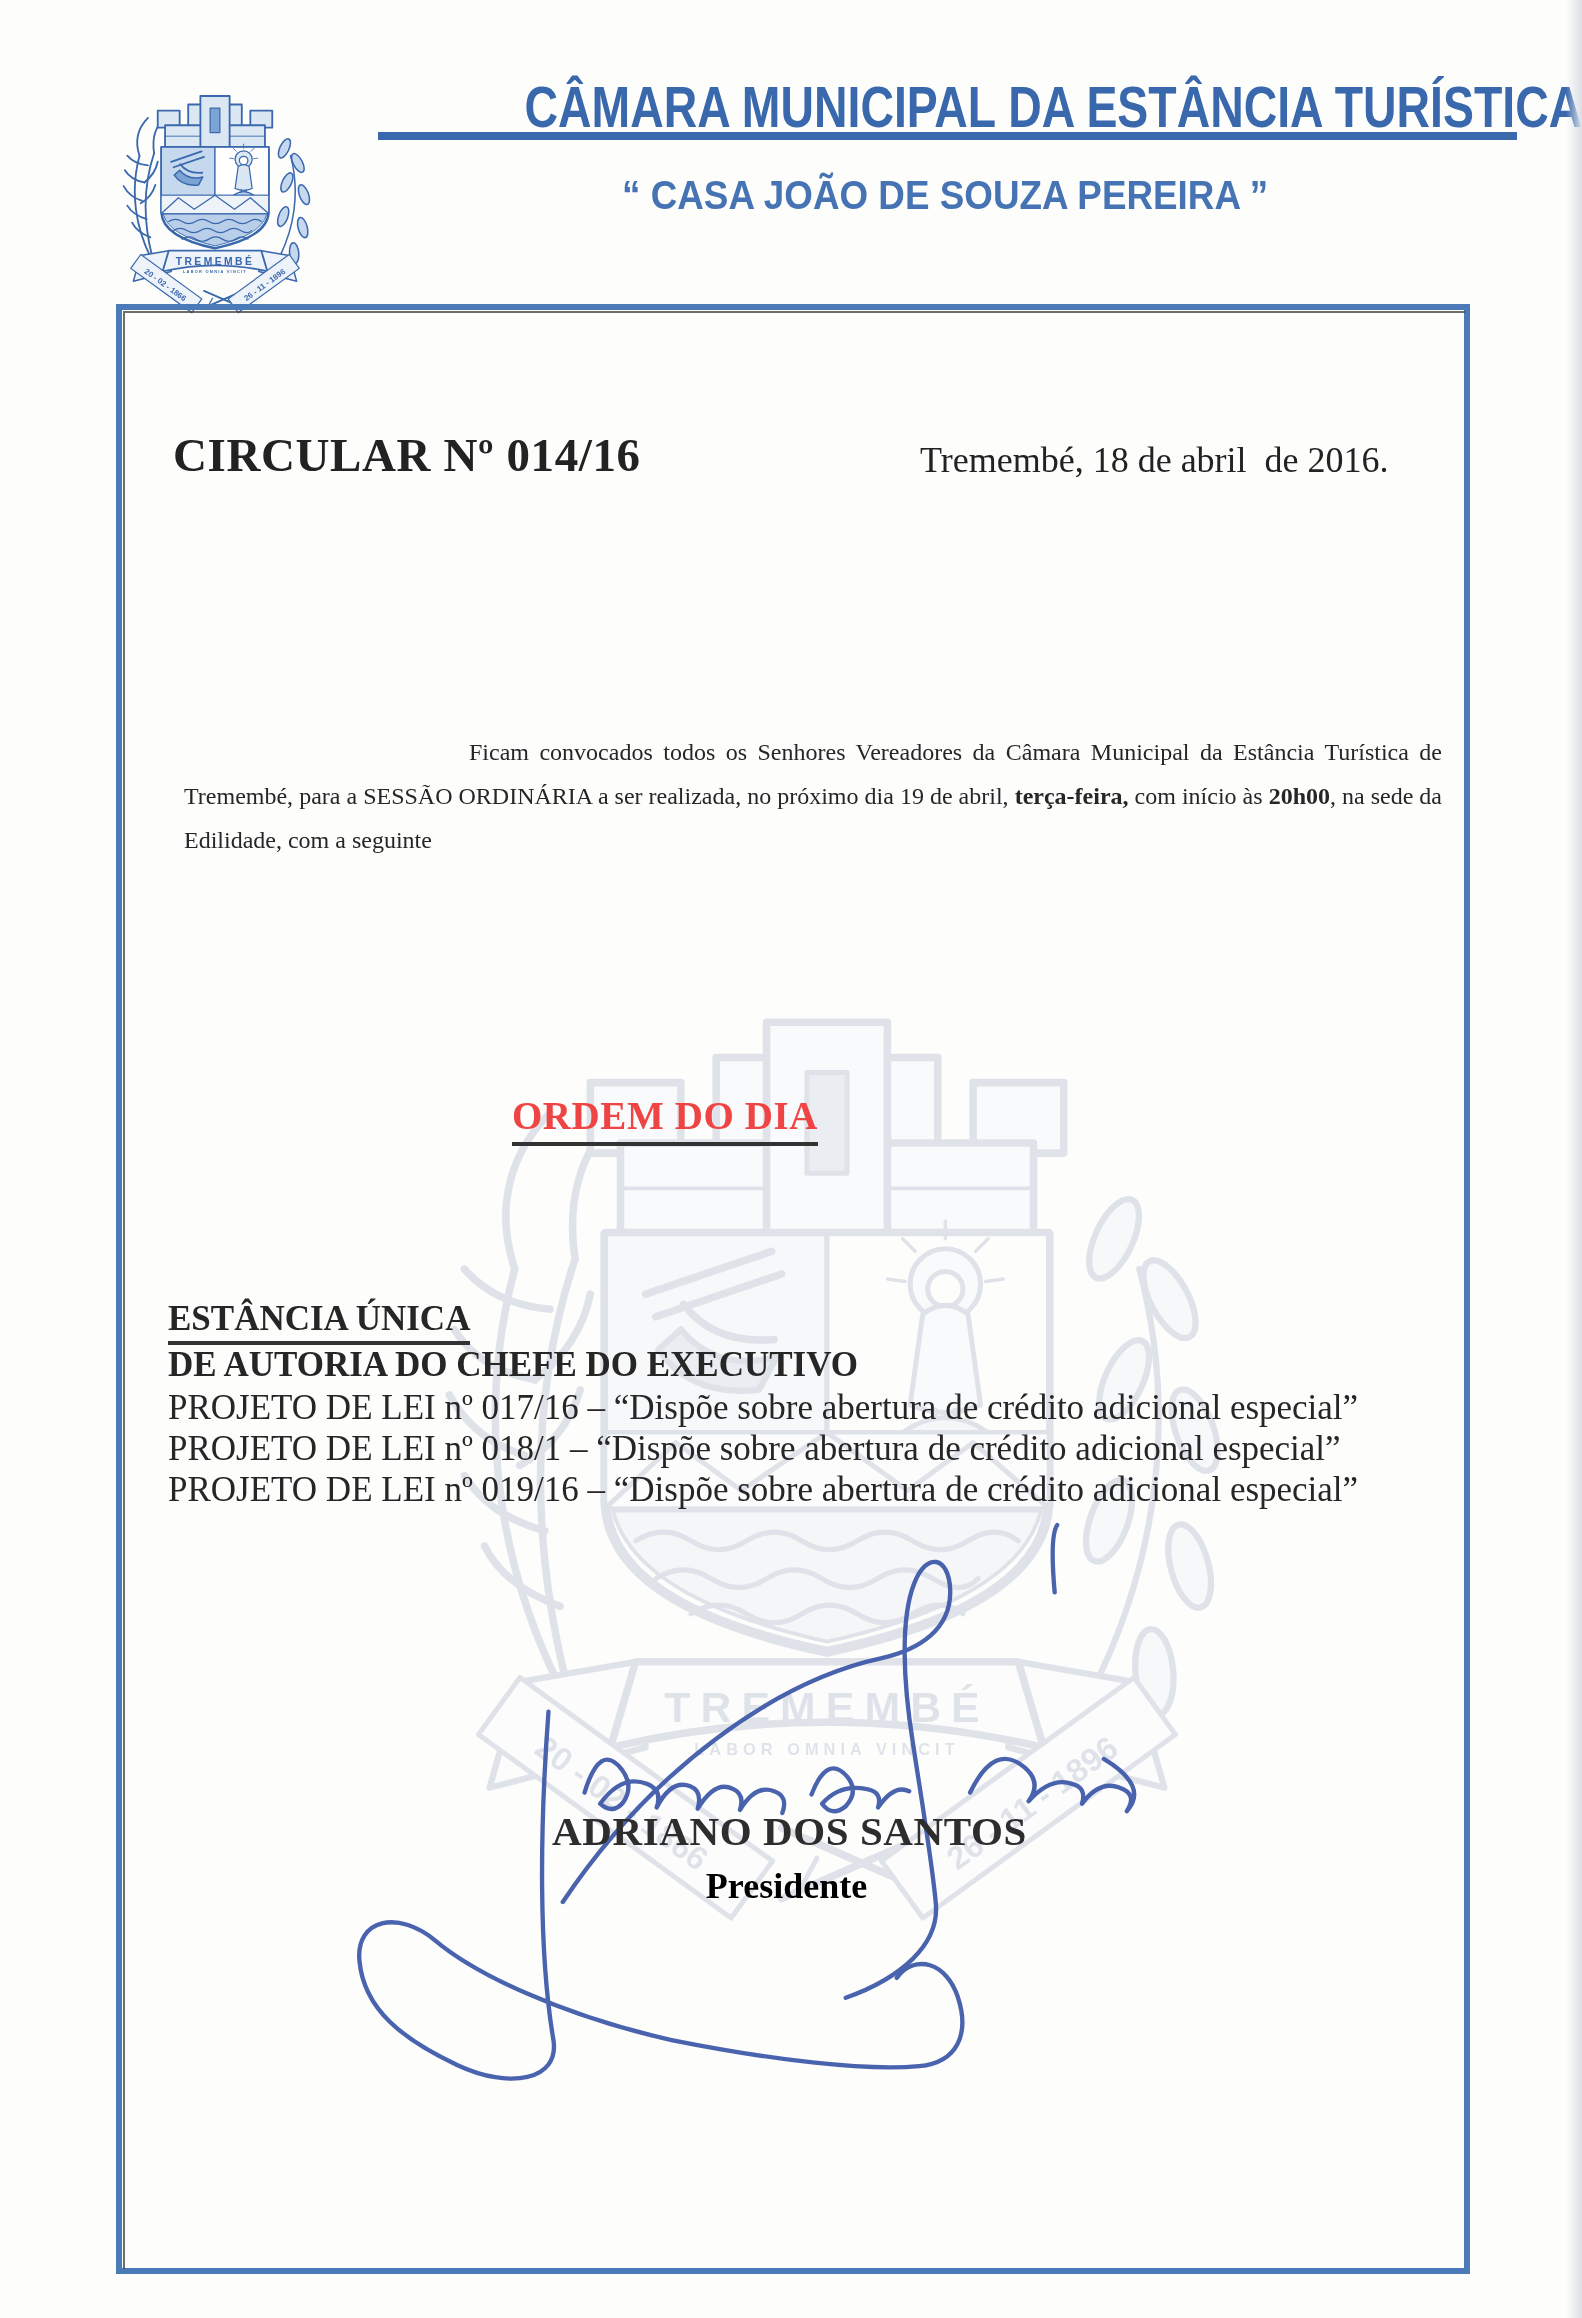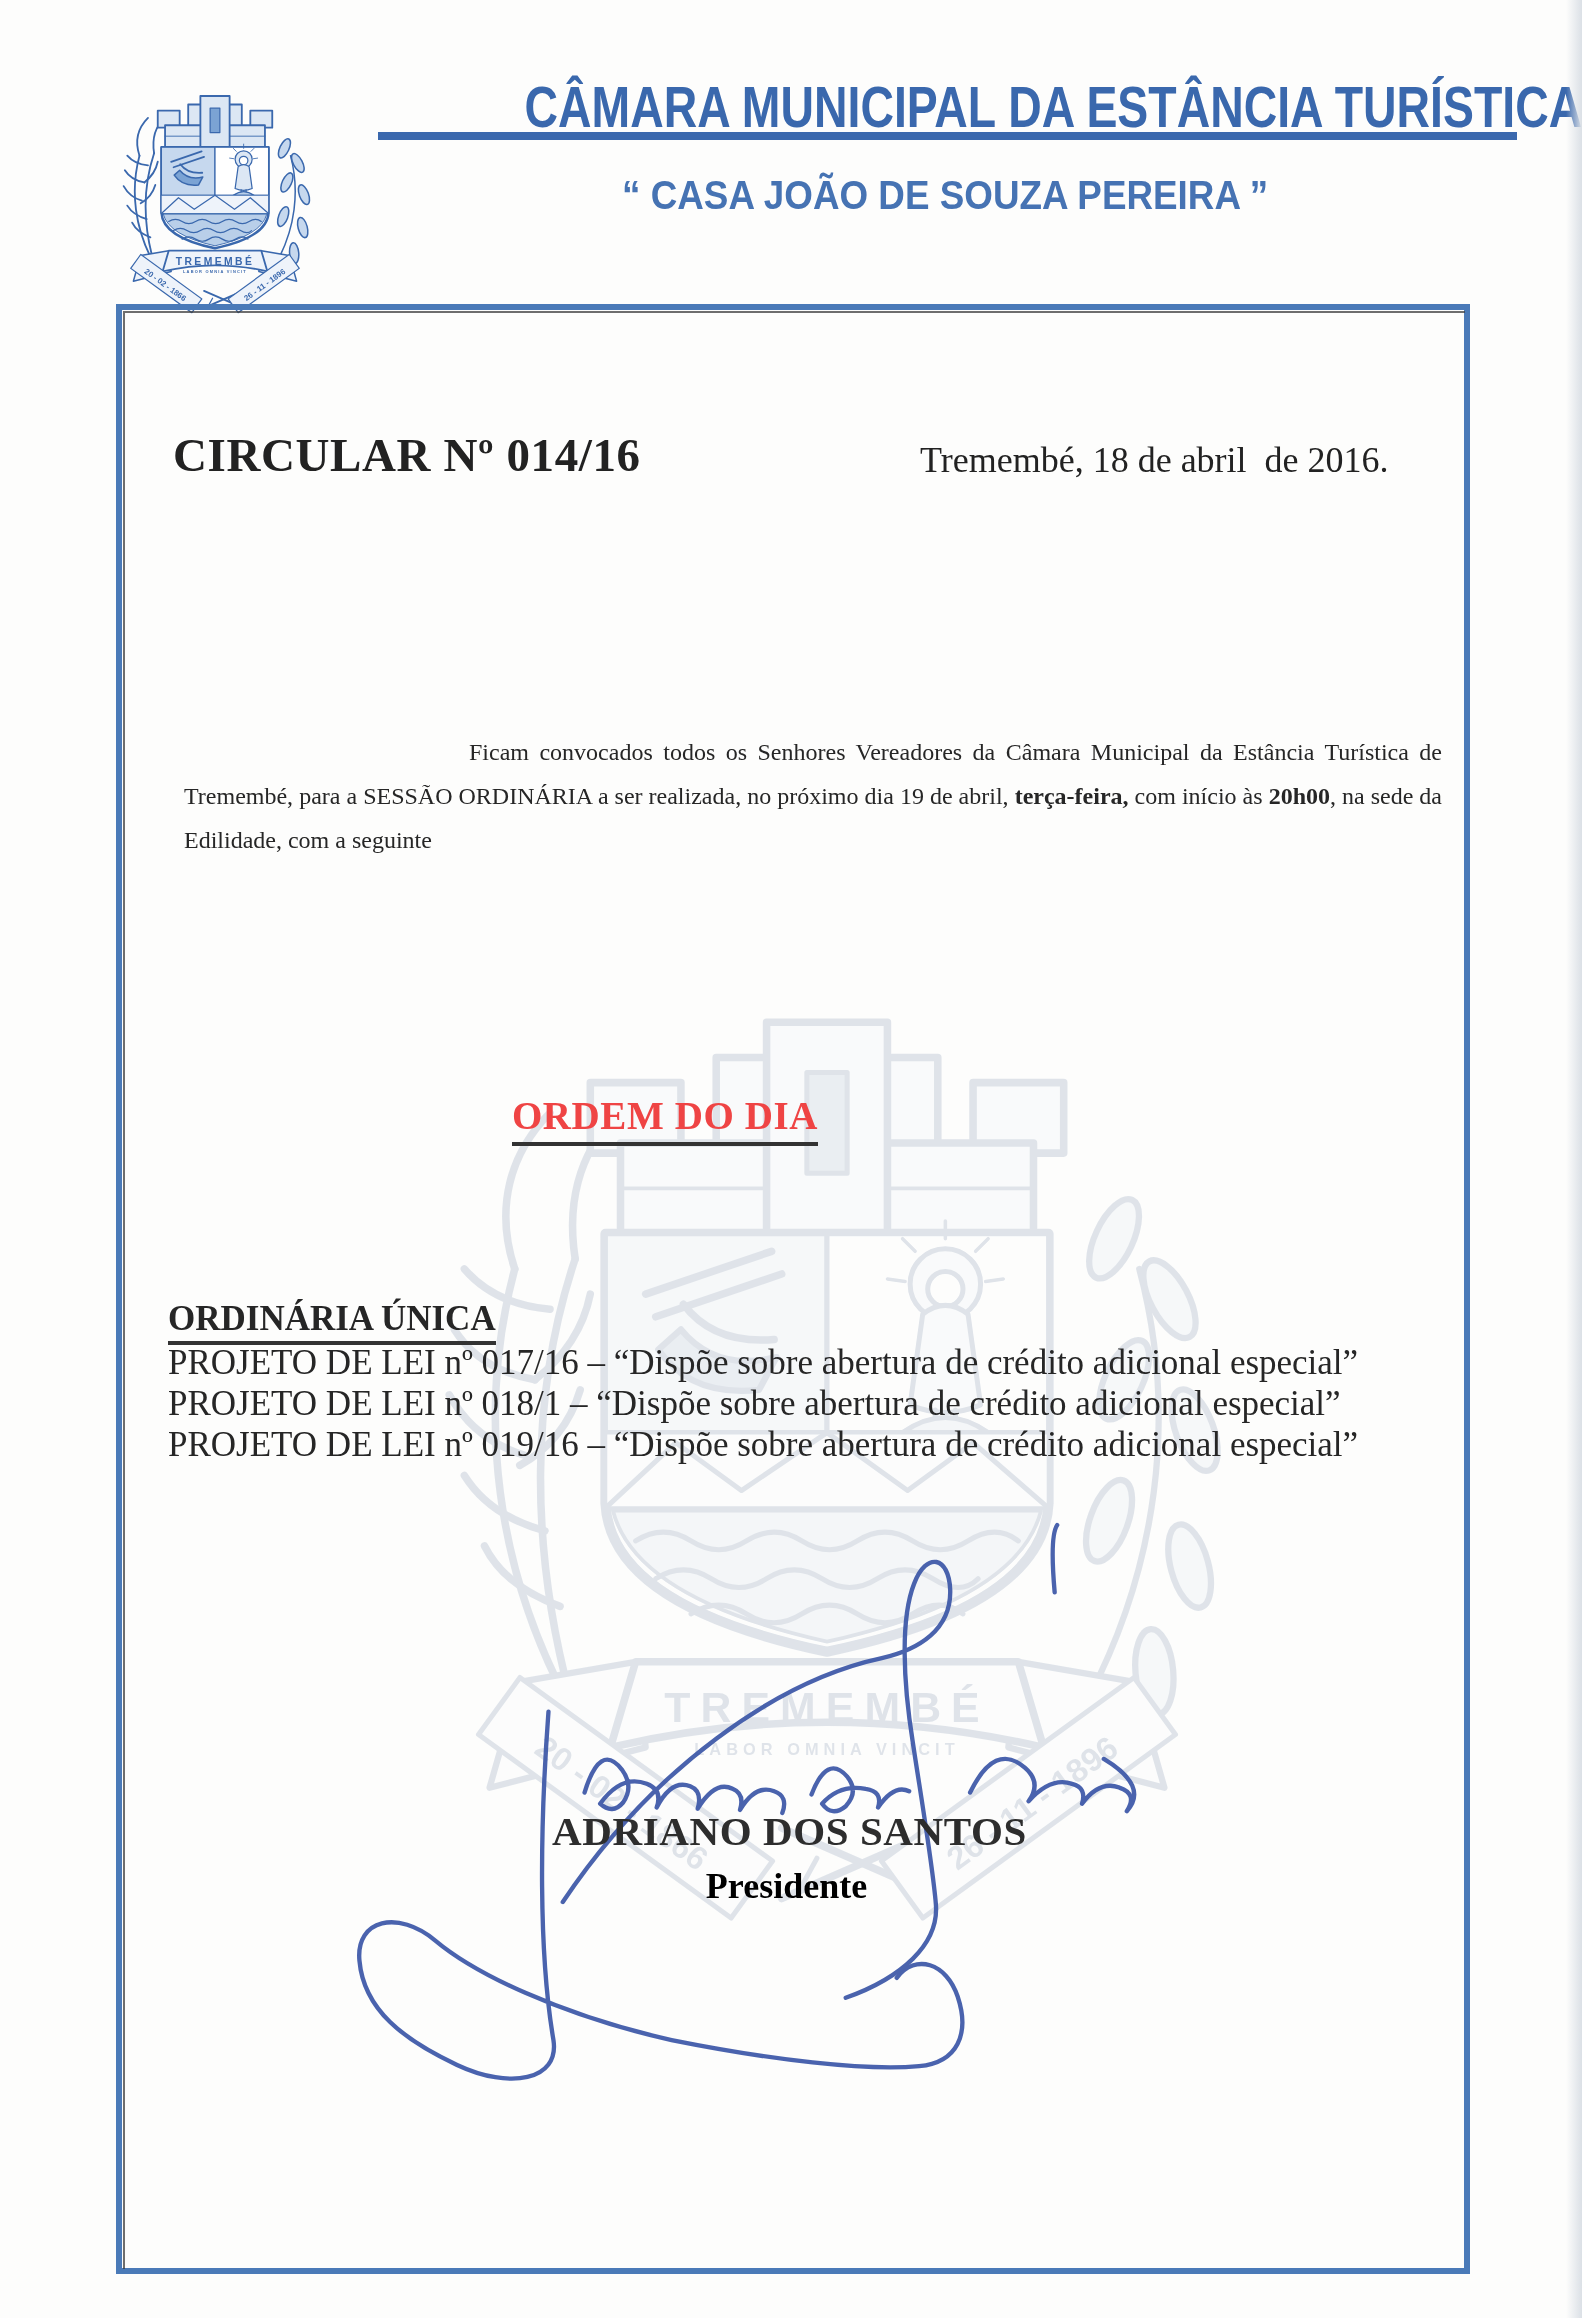--- a/index.html
+++ b/index.html
@@ -196,22 +196,23 @@
   <div class="dateline">Tremembé, 18 de abril  de 2016.</div>
 
   <p class="body-par"><span>Ficam convocados todos os Senhores Vereadores da Câmara Municipal da Estância Turística de Tremembé, para a SESSÃO ORDINÁRIA a ser realizada, no próximo dia 19 de abril, </span><b>terça-feira,</b><span> com início às </span><b>20h00</b><span>, na sede da Edilidade, com a seguinte</span></p>
 
   <div class="agenda-title">
     <span>ORDEM DO DIA</span>
   </div>
 
   <div class="agenda">
     <div class="agenda-heading">
-      <span>ORDINÁRIA ÚNICA</span>
+      <span>ESTÂNCIA ÚNICA</span>
     </div>
+    <div class="agenda-subheading">DE AUTORIA DO CHEFE DO EXECUTIVO</div>
     <div>
         <div class="agenda-item">PROJETO DE LEI nº 017/16 – “Dispõe sobre abertura de crédito adicional especial”</div>
         <div class="agenda-item">PROJETO DE LEI nº 018/1 – “Dispõe sobre abertura de crédito adicional especial”</div>
         <div class="agenda-item">PROJETO DE LEI nº 019/16 – “Dispõe sobre abertura de crédito adicional especial”</div>
       </div>
   </div>
 
   <svg class="signature-ink" viewBox="0 0 2544 3728" aria-hidden="true">
     <g fill="none" stroke="#3b56a7" stroke-width="7" stroke-linecap="round" stroke-linejoin="round" opacity="0.92">
 

